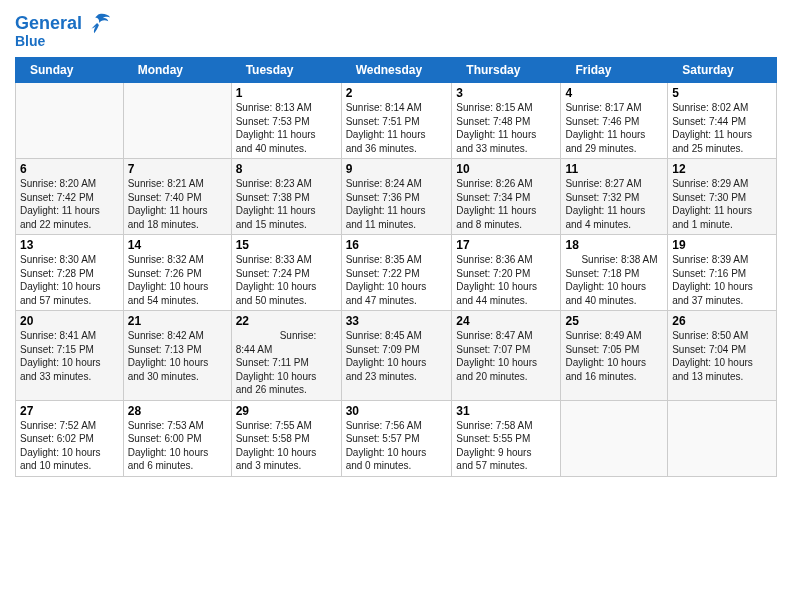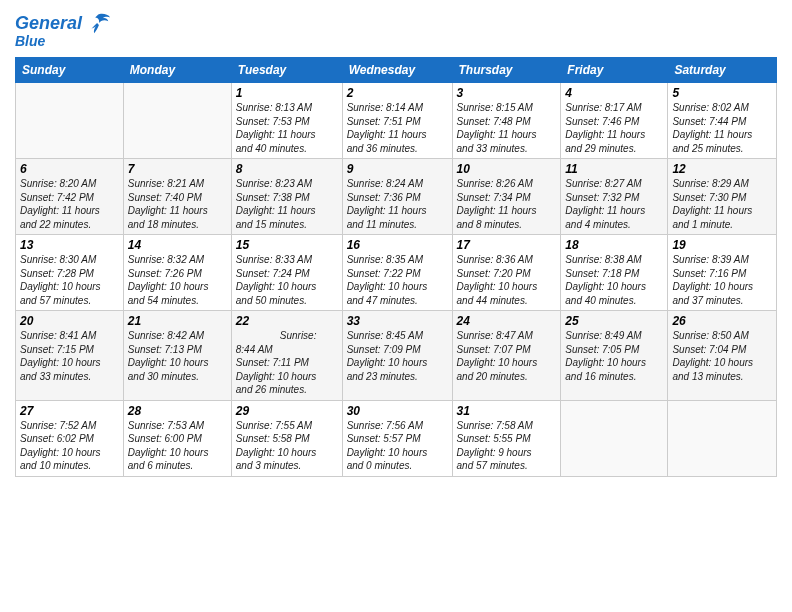--- a/index.html
+++ b/index.html
@@ -8,21 +8,20 @@
       background: #fff;
       width: 792px;
       height: 612px;
       overflow: hidden;
     }
     .page {
       width: 792px;
       height: 444px;
       background: #fff;
       padding: 10px 15px;
-      font-style: italic;
     }
     .header {
       display: flex;
       justify-content: space-between;
       align-items: flex-start;
       margin-bottom: 8px;
     }
     .logo {
       display: flex;
       align-items: center;
@@ -56,21 +55,21 @@
       color: #555;
     }
     table {
       width: 100%;
       border-collapse: collapse;
       font-size: 10.5px;
     }
     thead tr th {
       background-color: #1a6fc4;
       color: #fff;
-      padding: 5px 6px;
+      padding: 5px 14px;
       text-align: left;
       font-size: 12px;
       font-weight: bold;
       border: 1px solid #1a6fc4;
     }
     tbody tr td {
       border: 1px solid #ccc;
       vertical-align: top;
       padding: 3px 4px;
       width: 113px;
@@ -199,21 +198,21 @@
 Daylight: 10 hours
 and 50 minutes.</span></td>
           <td><span class="day-number">16</span><span class="day-detail" style="white-space: pre-line;">Sunrise: 8:35 AM
 Sunset: 7:22 PM
 Daylight: 10 hours
 and 47 minutes.</span></td>
           <td><span class="day-number">17</span><span class="day-detail" style="white-space: pre-line;">Sunrise: 8:36 AM
 Sunset: 7:20 PM
 Daylight: 10 hours
 and 44 minutes.</span></td>
-          <td><span class="day-number">18</span><span class="day-detail" style="white-space: pre-line;">Sunrise: 8:38 AM
+          <td><span class="day-number">18</span><span class="day-detail" style="white-space: pre-line; margin-left: 16px;">Sunrise: 8:38 AM
 Sunset: 7:18 PM
 Daylight: 10 hours
 and 40 minutes.</span></td>
           <td><span class="day-number">19</span><span class="day-detail" style="white-space: pre-line;">Sunrise: 8:39 AM
 Sunset: 7:16 PM
 Daylight: 10 hours
 and 37 minutes.</span></td>
         </tr>
         <tr>
           <td><span class="day-number">20</span><span class="day-detail" style="white-space: pre-line;">Sunrise: 8:41 AM

